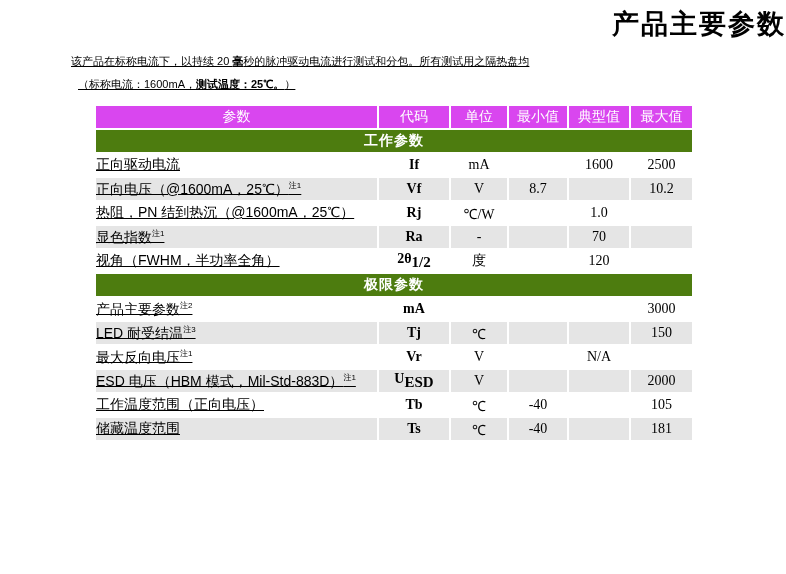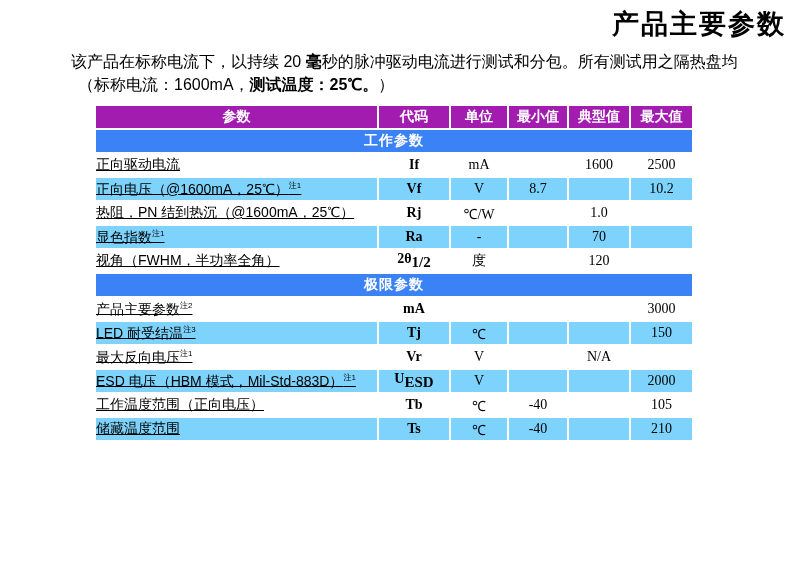--- a/index.html
+++ b/index.html
@@ -11,22 +11,23 @@
   .page { width:786px; height:574px; background:#fff; }
   .title {
     margin:6px 0 8px 0;
     text-align:right;
     font-size:27px;
     font-weight:bold;
     letter-spacing:2px;
   }
   .intro {
     margin:0 40px 6px 43px;
-    font-size:16px;
+    font-size:11px;
     line-height:23px;
+    text-decoration:underline;
   }
   .intro .b { font-weight:bold; }
   .line.ind-first { text-indent:28px; }
   .line.ind-note  { text-indent:35px; }
 
   table.params {
     border-collapse:collapse;
     table-layout:fixed;
     margin:8px 0 0 94px;
     width:598px;
@@ -34,36 +35,36 @@
   table.params td, table.params th {
     border:2px solid #ffffff;
     height:22px;
     padding:0;
     font-size:14px;
     vertical-align:middle;
     overflow:hidden;
     white-space:nowrap;
   }
   thead th {
-    background:#a21caf;
+    background:#d946ef;
     color:#ffffff;
-    font-weight:bold;
+    font-weight:normal;
     text-align:center;
     font-size:15px;
     border-bottom:3px solid #a8cae8;
   }
   td.section {
-    background:#3b82f6;
+    background:#4d7c0f;
     color:#ffffff;
     font-weight:bold;
     text-align:center;
     font-size:15px;
     letter-spacing:1px;
   }
-  tr.alt td { background:#7dd3fc; }
+  tr.alt td { background:#e5e5e5; }
   td.param { text-align:left; padding-left:5px;text-decoration:underline; }
   td.val   { text-align:center; font-family:"Liberation Serif", serif; font-size:15px; }
   td.code  { font-weight:bold; }
   sup { font-size:8px; }
   sub { font-size:15px; }
 </style>
 </head>
 <body>
 
 <div class="page">
@@ -180,18 +181,18 @@
           <td class="val">-40</td>
           <td class="val"></td>
           <td class="val">105</td>
         </tr>
         <tr class="alt">
           <td class="param"><span>储藏温度范围</span></td>
           <td class="val code"><span>Ts</span></td>
           <td class="val">℃</td>
           <td class="val">-40</td>
           <td class="val"></td>
-          <td class="val">210</td>
+          <td class="val">181</td>
         </tr>
       </tbody>
   </table>
 
 </div>
 
 </body></html>

